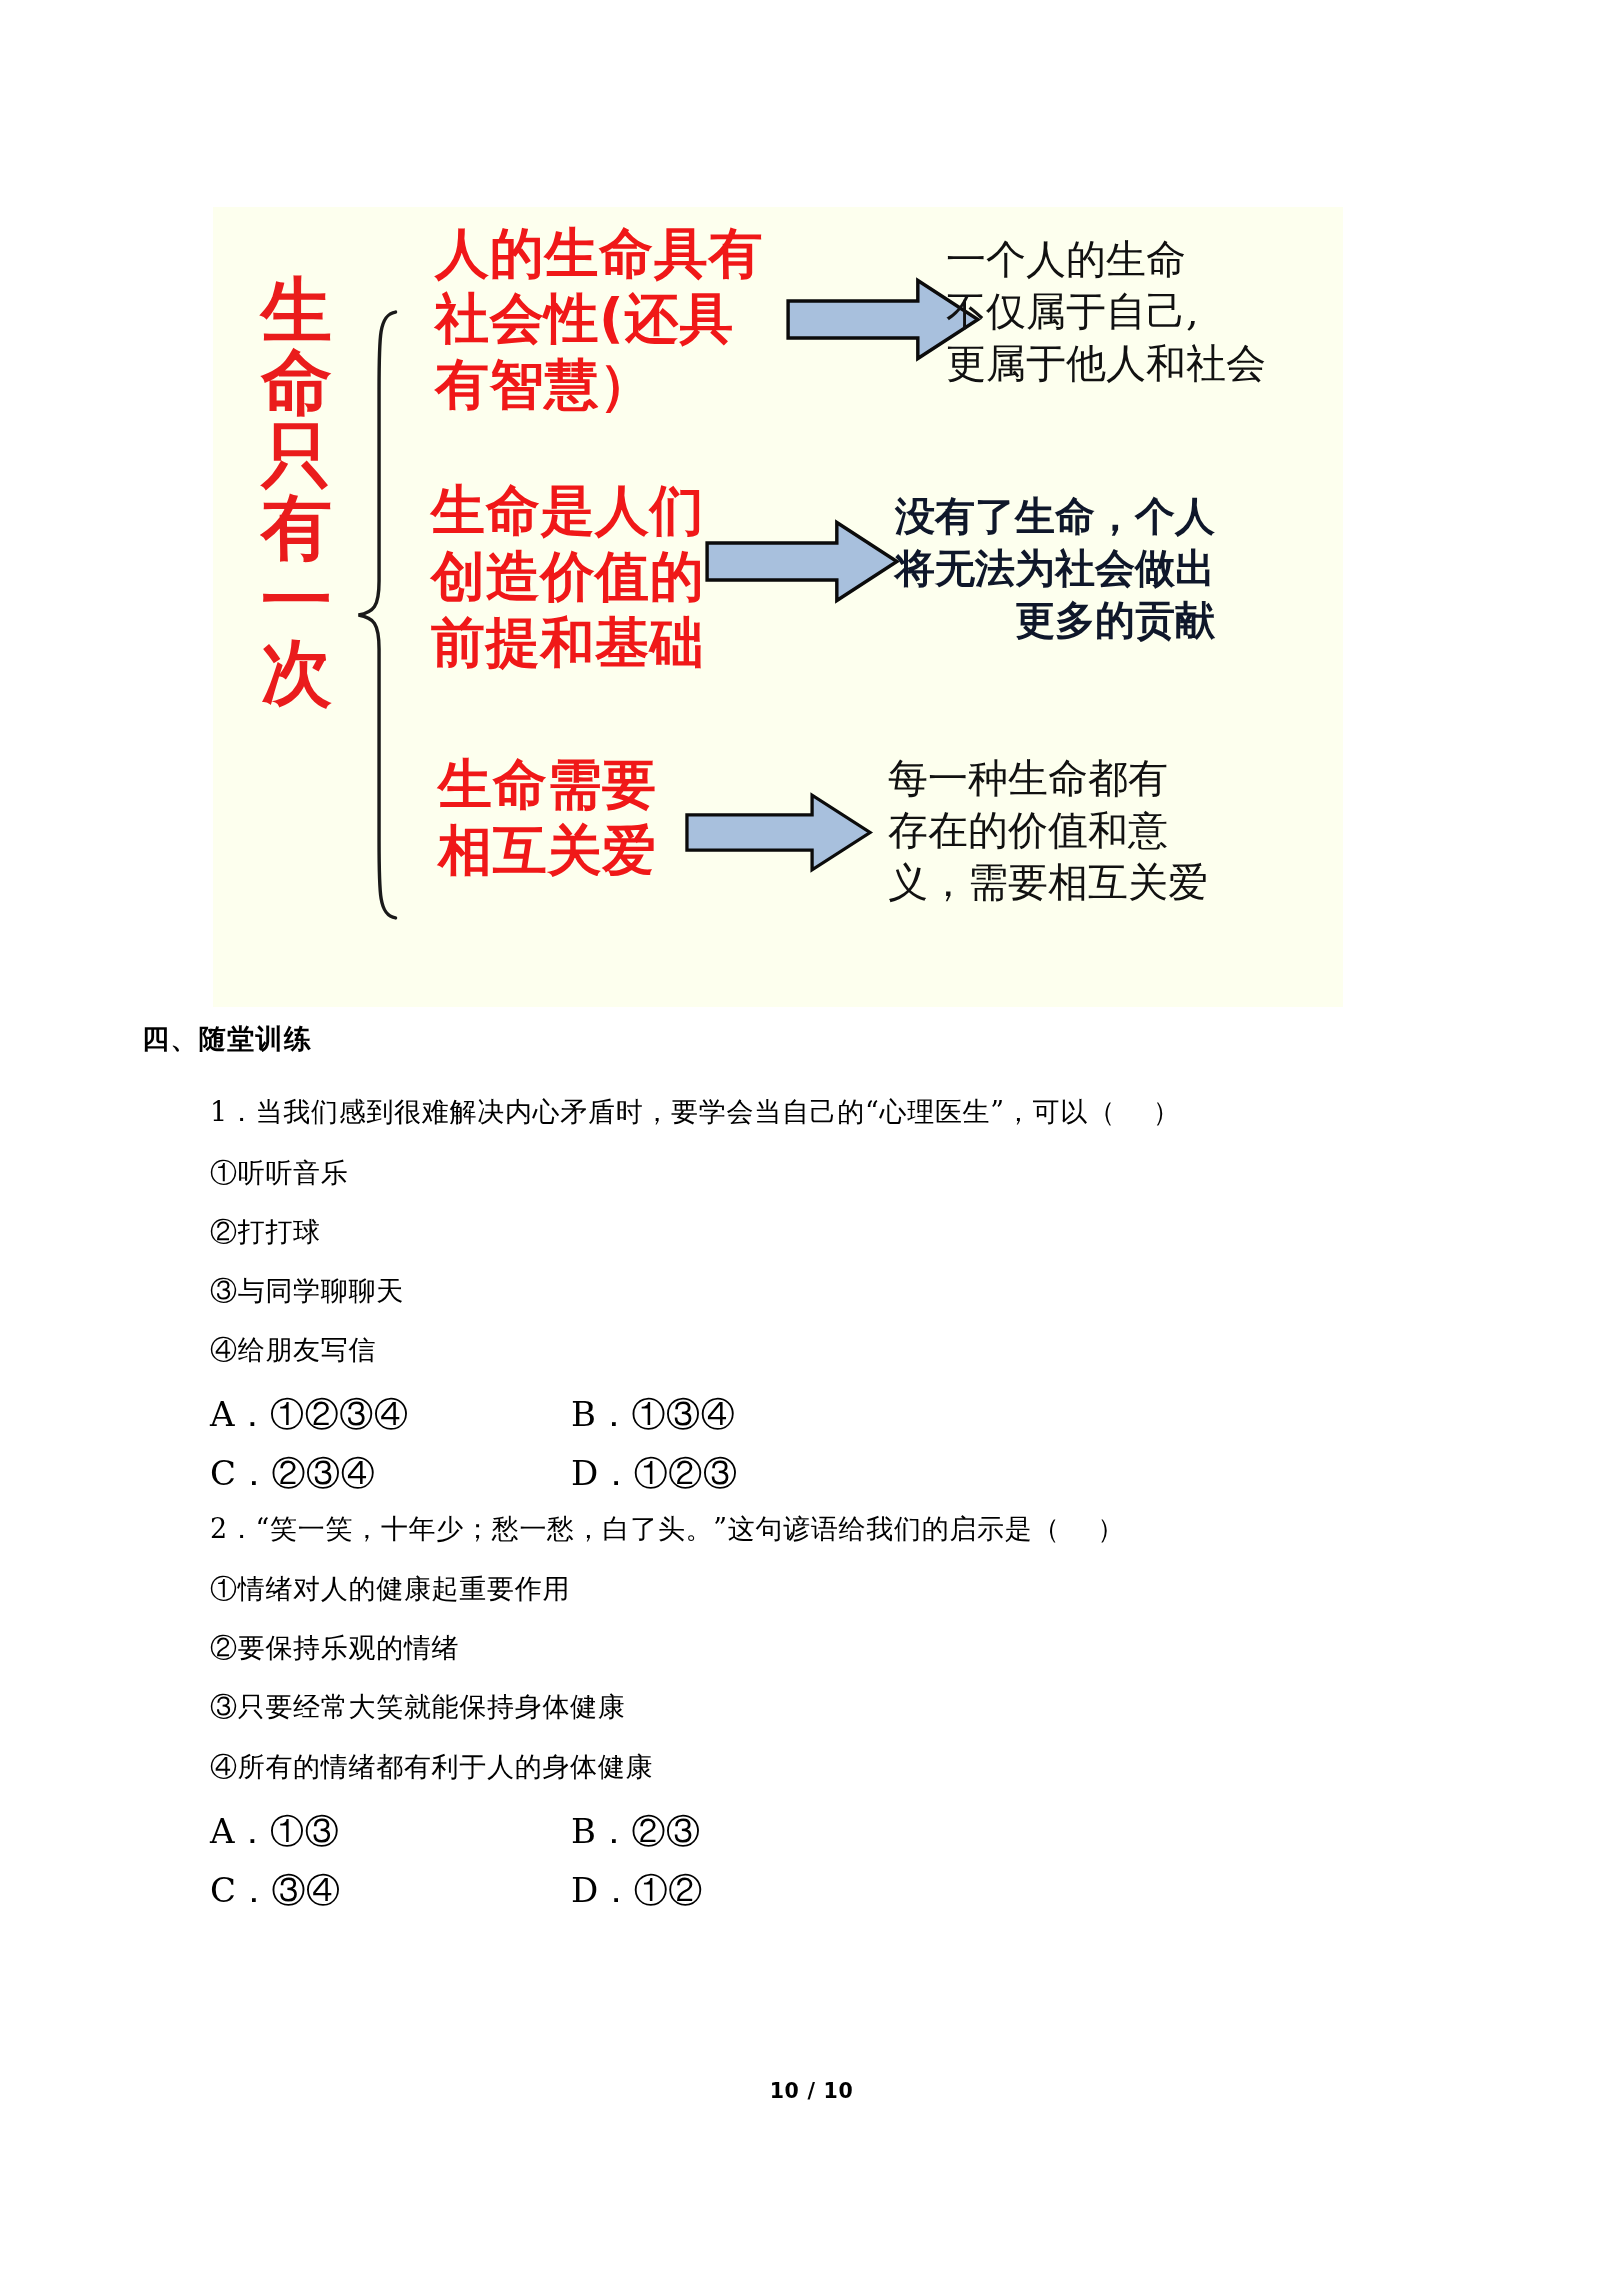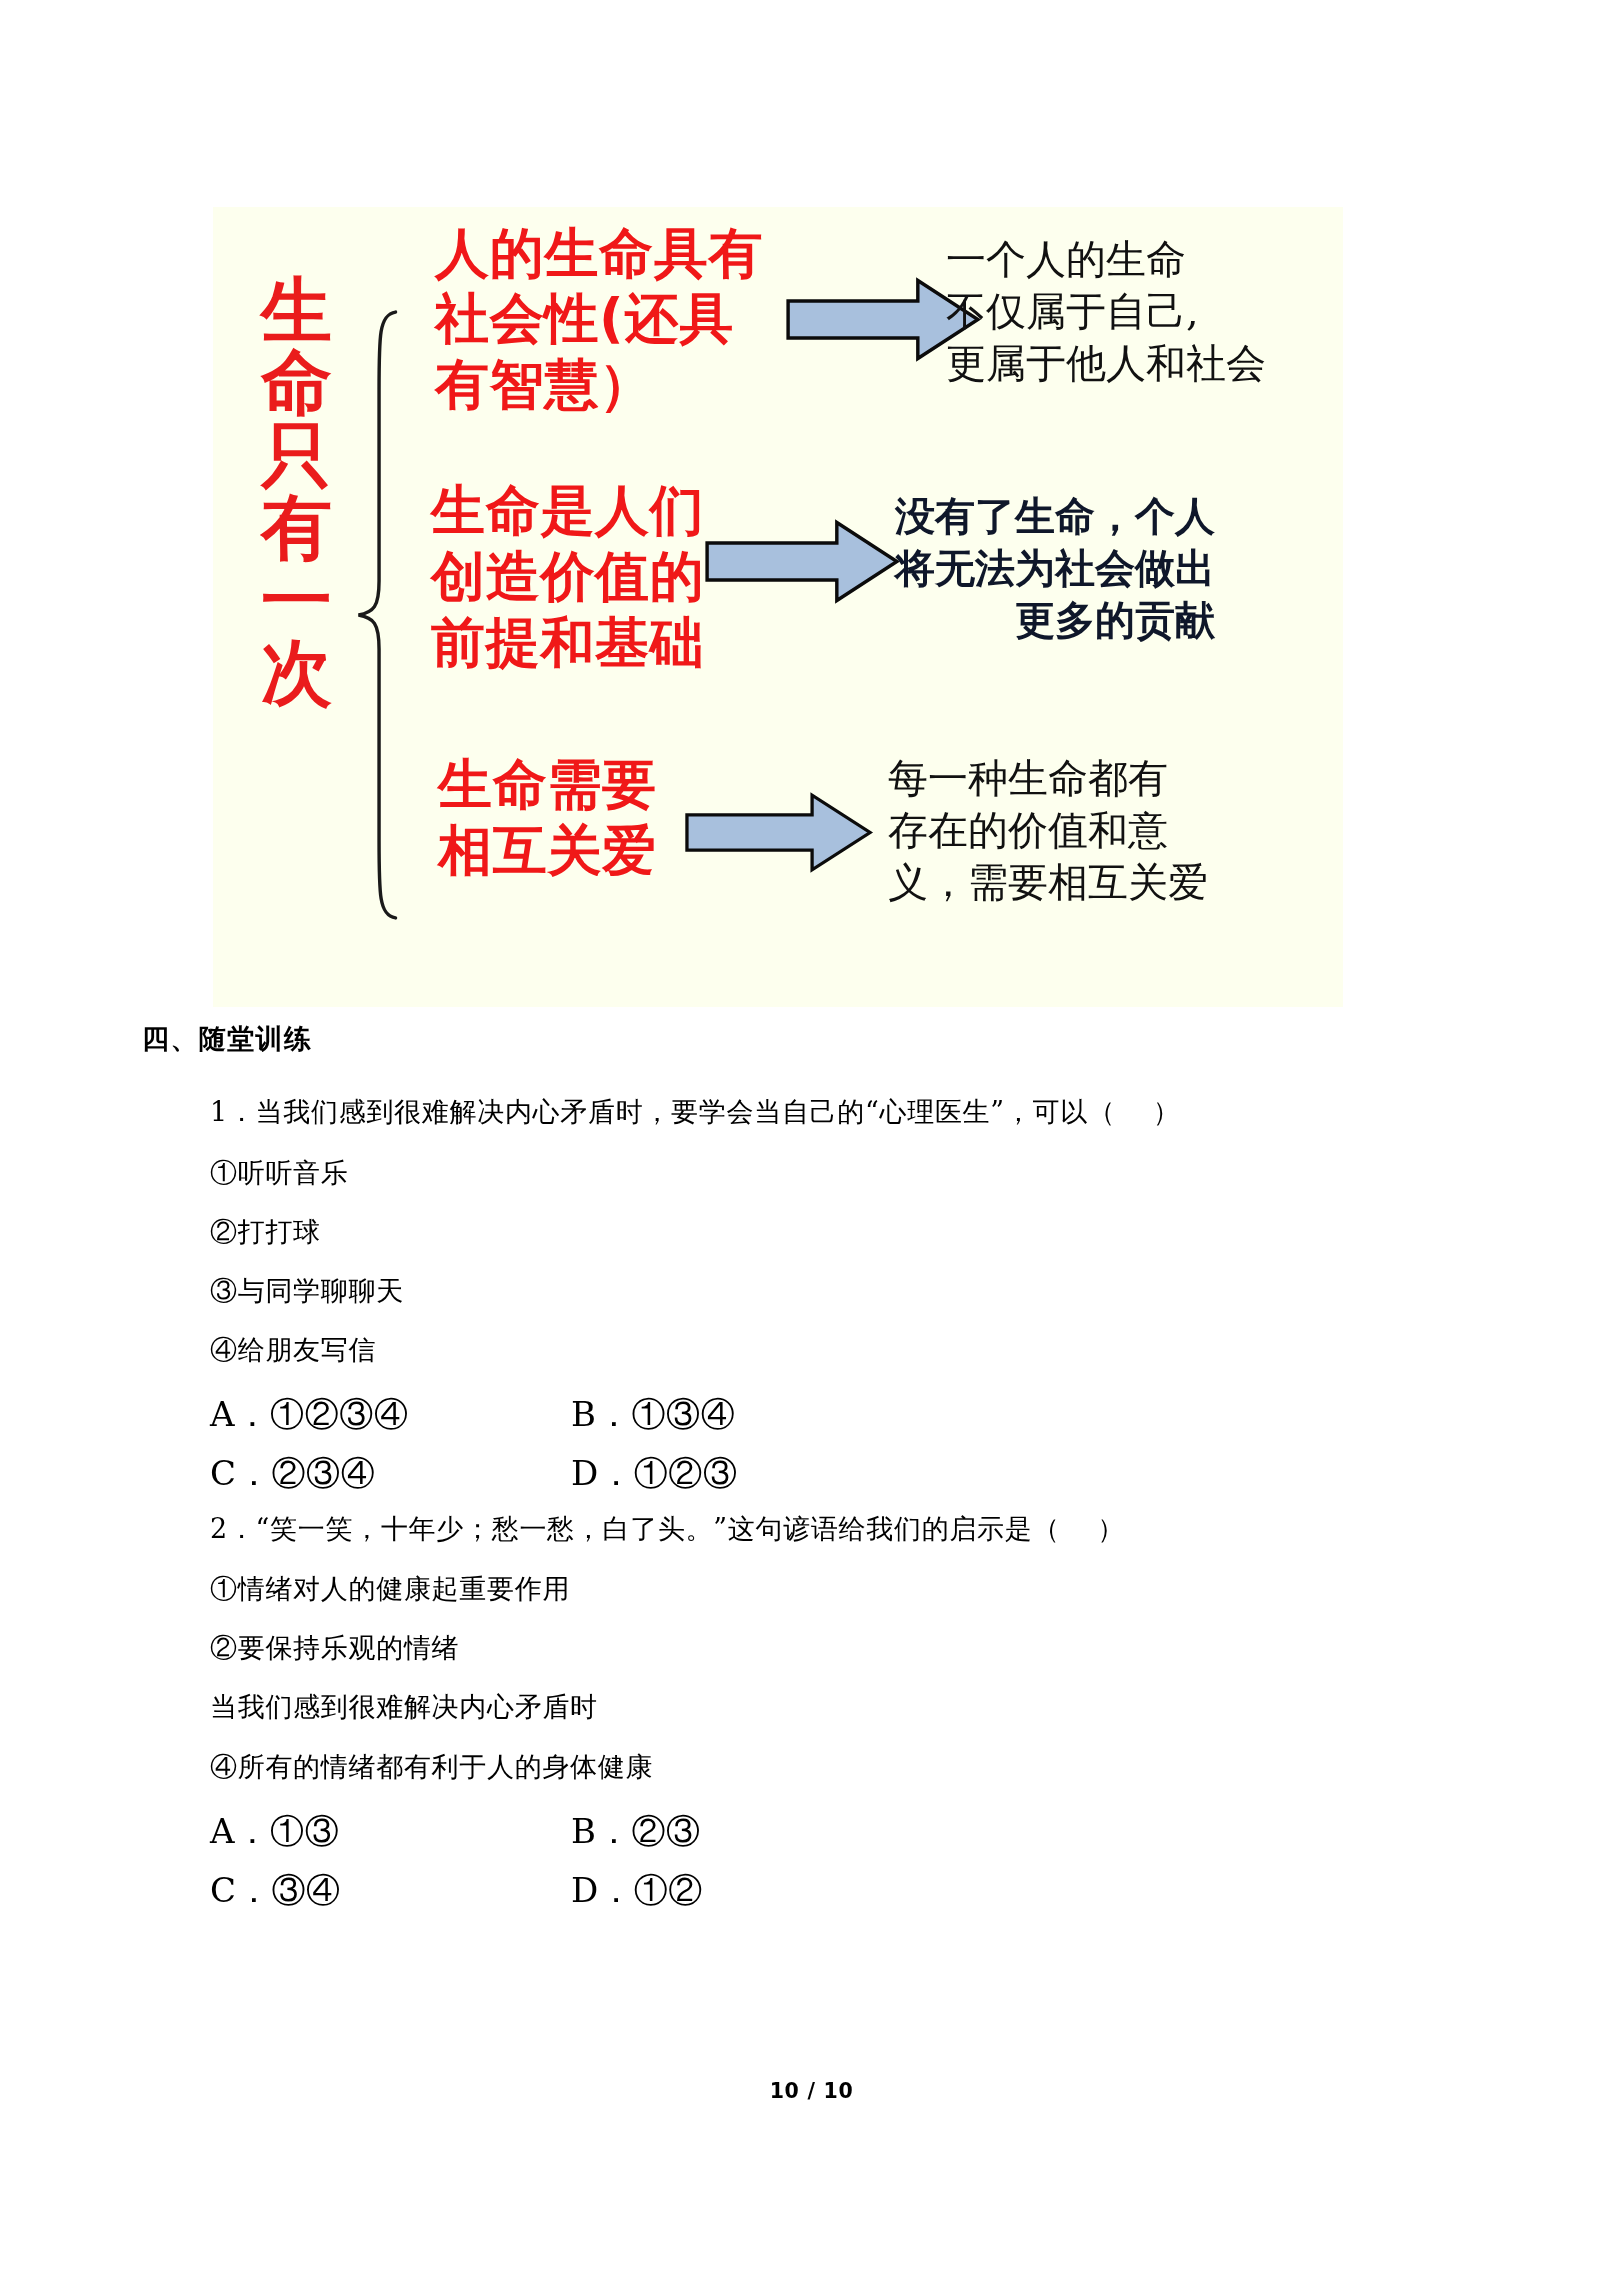--- a/index.html
+++ b/index.html
@@ -209,21 +209,21 @@
     <span class="col">A．①②③④</span><span class="col">B．①③④</span>
   </div>
   <div class="choice-row" style="top:1451px;">
     <span class="col">C．②③④</span><span class="col">D．①②③</span>
   </div>
 
   <div class="body-line" style="top:1511px;">2．“笑一笑，十年少；愁一愁，白了头。”这句谚语给我们的启示是（    ）</div>
 
   <div class="body-line" style="top:1571px;">①情绪对人的健康起重要作用</div>
   <div class="body-line" style="top:1630px;">②要保持乐观的情绪</div>
-  <div class="body-line" style="top:1689px;">当我们感到很难解决内心矛盾时</div>
+  <div class="body-line" style="top:1689px;">③只要经常大笑就能保持身体健康</div>
   <div class="body-line" style="top:1749px;">④所有的情绪都有利于人的身体健康</div>
 
   <div class="choice-row" style="top:1809px;">
     <span class="col">A．①③</span><span class="col">B．②③</span>
   </div>
   <div class="choice-row" style="top:1868px;">
     <span class="col">C．③④</span><span class="col">D．①②</span>
   </div>
 
   <div class="footer-page">10 / 10</div>

